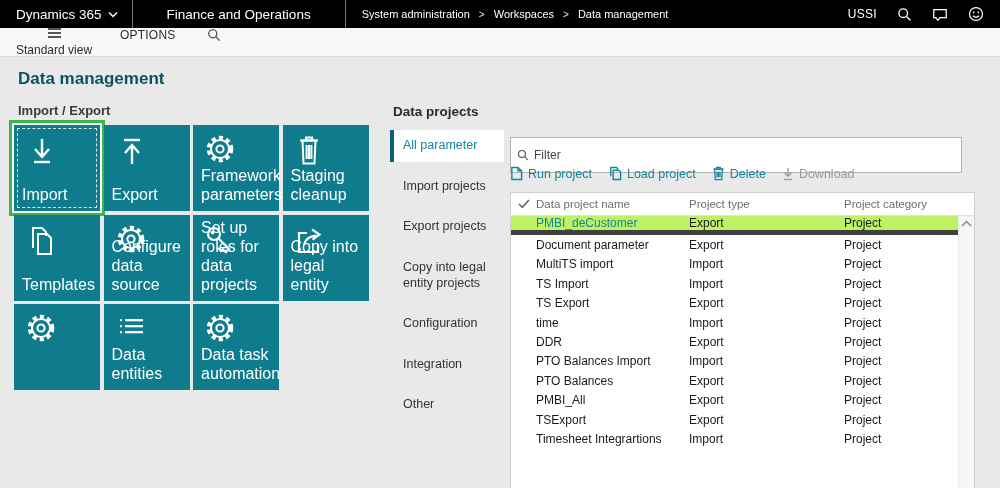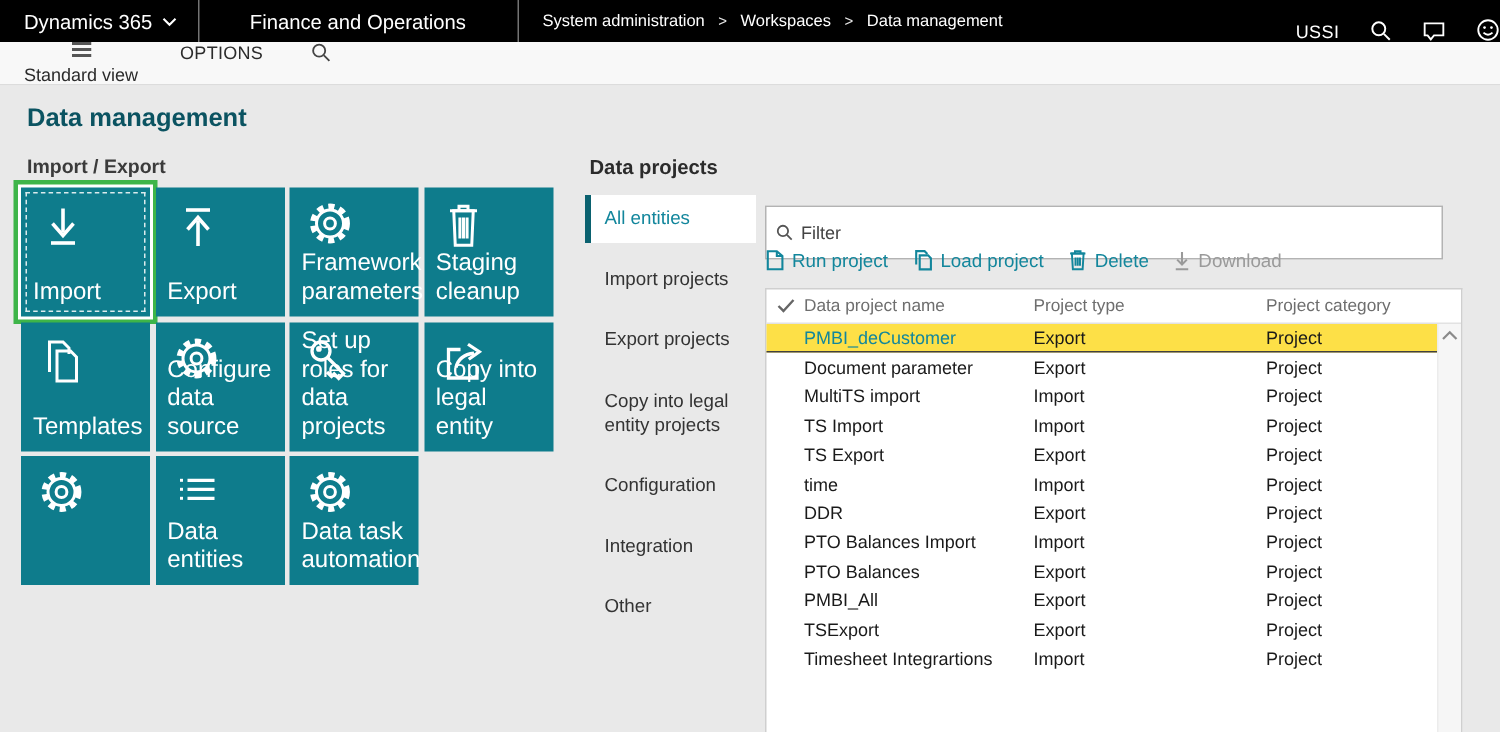--- a/index.html
+++ b/index.html
@@ -10,21 +10,21 @@
   
   .topbar { position:absolute; left:0; top:0; width:1000px; height:28px;
     background:#000; color:#fff; display:flex; align-items:stretch; font-size:12px; }
   .tb-brand { display:flex; align-items:center; gap:6px; padding:0 14px 0 16px;
     font-size:13.5px; cursor:pointer; }
   .tb-divider { width:1px; background:rgba(255,255,255,0.45); margin:0; }
   .tb-app { display:flex; align-items:center; padding:0 34px; font-size:13.5px; cursor:pointer; }
   .tb-crumbs { display:flex; align-items:center; gap:9px; padding:0 16px; font-size:11px; }
   .tb-crumb { cursor:pointer; }
   .tb-sep { font-size:10px; color:#e8e8e8; }
-  .tb-right { margin-left:auto; display:flex; align-items:flex-end; gap:20px; }
+  .tb-right { margin-left:auto; display:flex; align-items:center; gap:20px; padding-right:16px; }
   .tb-company { font-size:12px; letter-spacing:0.3px; cursor:pointer; }
   .tb-icon { display:flex; align-items:center; cursor:pointer; }
 
   
   .appbar { position:absolute; left:0; top:28px; width:1000px; height:29px;
     background:#f8f8f8; border-bottom:1px solid #dcdcdc; display:flex; align-items:center;
     color:#2b2b2b; font-size:12px; padding-left:6px; }
   .ab-item { display:flex; align-items:center; gap:4px; padding:0 10px; height:100%; cursor:pointer;flex-direction:column; }
   .ab-options { text-transform:uppercase; letter-spacing:0.2px; padding:0 18px; }
   .ab-search { padding:0 14px; }
@@ -61,21 +61,21 @@
   .actions { position:absolute; left:510px; top:109px; display:flex; align-items:center; gap:16px; }
   .action { display:flex; align-items:center; gap:5px; font-size:12.5px; color:#12869c; cursor:pointer;text-align:right; }
   .action.disabled { color:#9a9a9a; cursor:default; }
 
   
   .grid { position:absolute; left:510px; top:135px; width:465px; height:296px;
     background:#fff; border:1px solid #cfcfcf; border-bottom:none; }
   .grid-header { display:flex; height:23px; align-items:center; border-bottom:1px solid #e2e2e2;
     color:#6e6e6e; font-size:11.5px; }
   .grid-row { display:flex; height:19.4px; align-items:center; font-size:12px; color:#1a1a1a; cursor:pointer; }
-  .grid-row.selected { background:#fde047; border-bottom:1px solid #404040; }
+  .grid-row.selected { background:#bef264; border-bottom:5px solid #404040; }
   .grid-row.selected .c-name { color:#12869c; }
   .cell { overflow:hidden; white-space:nowrap; }
   .c-check { width:25px; display:flex; justify-content:center; }
   .c-name { width:153px; }
   .c-type { width:155px; }
   .c-cat  { flex:1; }
   .vscroll { position:absolute; top:23px; right:0; bottom:0; width:16px;
     background:#f6f6f6; border-left:1px solid #ececec; cursor:pointer; }
   .vscroll .chev { position:absolute; top:4px; left:2px; }
 
@@ -281,21 +281,21 @@
               <circle cx="17" cy="15" r="3.6" stroke-width="2"></circle>
             </svg>
         </span>
         <span class="tile-label">Data task automation</span>
       </div>
     </div>
 
     <div class="panel-title">Data projects</div>
 
     <div class="tabs">
-      <div class="tab selected">All entities</div>
+      <div class="tab selected">All parameter</div>
       <div class="tab">Import projects</div>
       <div class="tab">Export projects</div>
       <div class="tab">Copy into legal entity projects</div>
       <div class="tab">Configuration</div>
       <div class="tab">Integration</div>
       <div class="tab">Other</div>
     </div>
 
     <div class="filter-box">
       <span>

